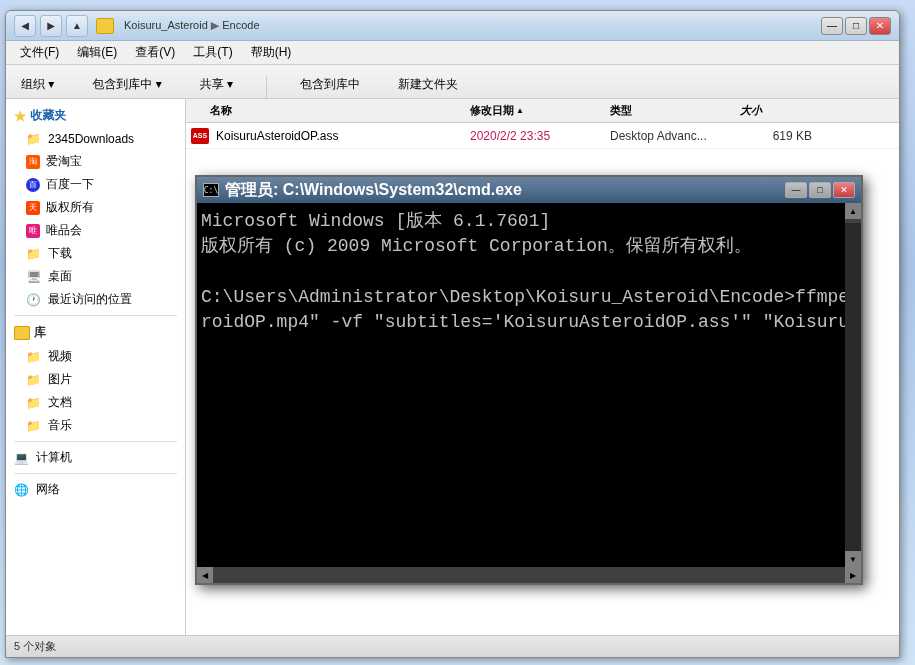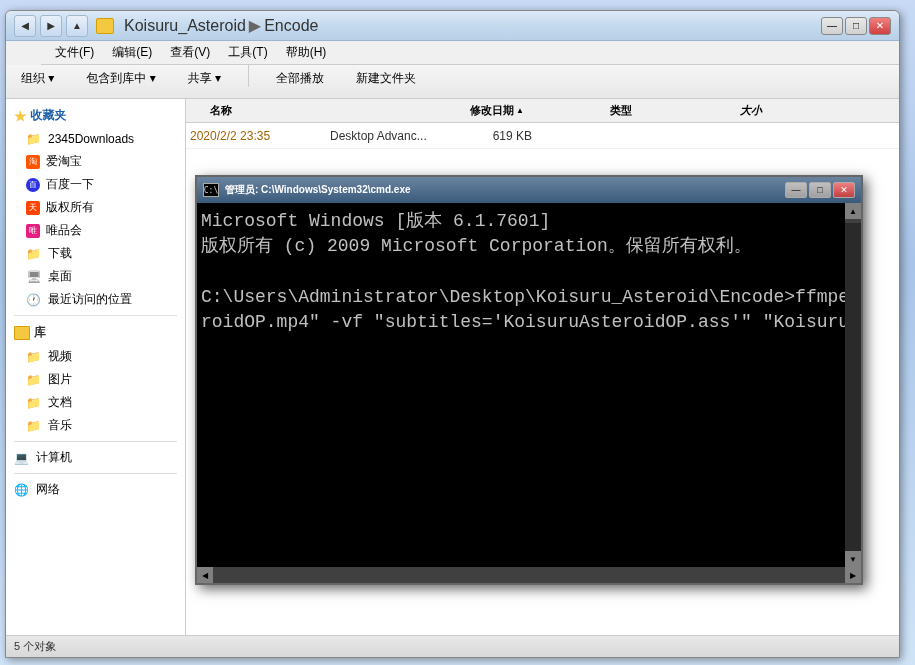--- a/index.html
+++ b/index.html
@@ -59,22 +59,22 @@
     .folder-icon-title {
       width: 18px;
       height: 16px;
       background: #f5c842;
       border: 1px solid #d4a000;
       border-radius: 2px;
       margin-left: 4px;
     }
     .breadcrumb-path {
       display: flex;
-      align-items: flex-end;
-      font-size: 16px;
+      align-items: flex-start;
+      font-size: 11px;
       color: #333;
       margin-left: 6px;
     }
     .breadcrumb-sep {
       margin: 0 3px;
       color: #666;
     }
     .window-controls {
       display: flex;
       gap: 2px;
@@ -95,38 +95,37 @@
 
     
     .menu-bar {
       height: 24px;
       background: #f0f0f0;
       display: flex;
       align-items: center;
       padding: 0 6px;
       border-bottom: 1px solid #ccc;
       gap: 2px;
-      margin-left: 35px;
     }
     .menu-item {
       padding: 2px 8px;
       cursor: pointer;
       border-radius: 2px;
       font-size: 12px;
       color: #000;
     }
 
     
     .toolbar {
       height: 34px;
       background: linear-gradient(180deg, #f5f5f5 0%, #e8e8e8 100%);
       display: flex;
-      align-items: flex-start;
+      align-items: flex-end;
       padding: 0 6px;
-      gap: 14px;
+      gap: 20px;
       border-bottom: 1px solid #ccc;
     }
     .toolbar-btn {
       display: flex;
       align-items: center;
       gap: 4px;
       padding: 4px 8px;
       border: 1px solid transparent;
       border-radius: 3px;
       cursor: pointer;
@@ -283,21 +282,21 @@
       height: 16px;
       background: #0066cc;
       border-radius: 2px;
       display: flex;
       align-items: center;
       justify-content: center;
       color: white;
       font-size: 7px;
       font-weight: bold;
     }
-    .file-item-date { width: 140px; font-size: 12px; color: #a16207; }
+    .file-item-date { width: 140px; font-size: 12px; color: #be185d; }
     .file-item-type { width: 130px; font-size: 12px; color: #333; }
     .file-item-size { width: 80px; font-size: 12px; color: #333; text-align: right; padding-right: 8px; }
 
     
     .cmd-window {
       position: absolute;
       top: 175px;
       left: 195px;
       width: 668px;
       height: 410px;
@@ -325,21 +324,21 @@
       display: flex;
       align-items: center;
       justify-content: center;
       color: #ccc;
       font-size: 8px;
       font-family: monospace;
     }
     .cmd-title-text {
       flex: 1;
       color: white;
-      font-size: 10px;
+      font-size: 16px;
       font-weight: bold;
     }
     .cmd-win-controls {
       display: flex;
       gap: 2px;
     }
     .cmd-win-btn {
       width: 22px;
       height: 16px;
       border: 1px solid #aaa;
@@ -482,21 +481,21 @@
       <span>组织 ▾</span>
     </div>
     <div class="toolbar-btn">
       <span>包含到库中 ▾</span>
     </div>
     <div class="toolbar-btn">
       <span>共享 ▾</span>
     </div>
     <div class="toolbar-sep"></div>
     <div class="toolbar-btn">
-      <span>全部播放</span>
+      <span>包含到库中</span>
     </div>
     <div class="toolbar-btn">
       <span>新建文件夹</span>
     </div>
   </div>
 
   <div class="main-content">
 
     <div class="sidebar">
       <div class="sidebar-section">
@@ -589,20 +588,26 @@
         </div>
         <div class="col-type col-sort-btn">
           <span>类型</span>
         </div>
         <div class="col-size col-sort-btn">
           <span>大小</span>
         </div>
       </div>
 
       <div class="file-item">
+        <div class="file-item-name">
+          <div class="file-item-icon">
+            <div class="ass-icon">ASS</div>
+          </div>
+          <span>KoisuruAsteroidOP.ass</span>
+        </div>
         <div class="file-item-date">2020/2/2 23:35</div>
         <div class="file-item-type">Desktop Advanc...</div>
         <div class="file-item-size">619 KB</div>
       </div>
 
     </div>
   </div>
 
   <div class="status-bar">
     <span>5 个对象</span>

